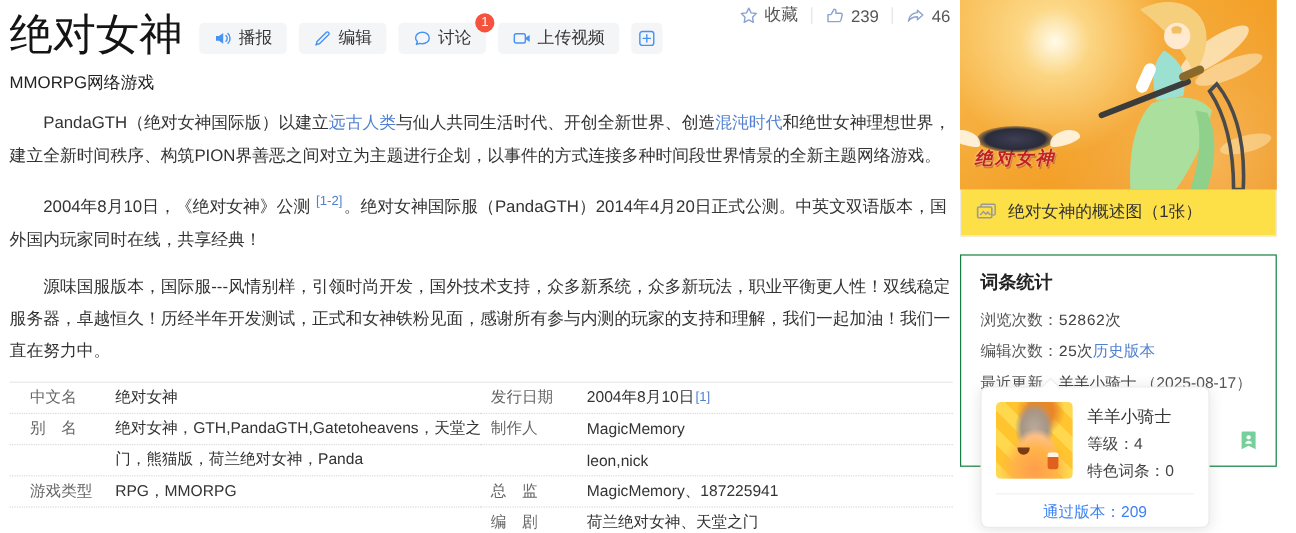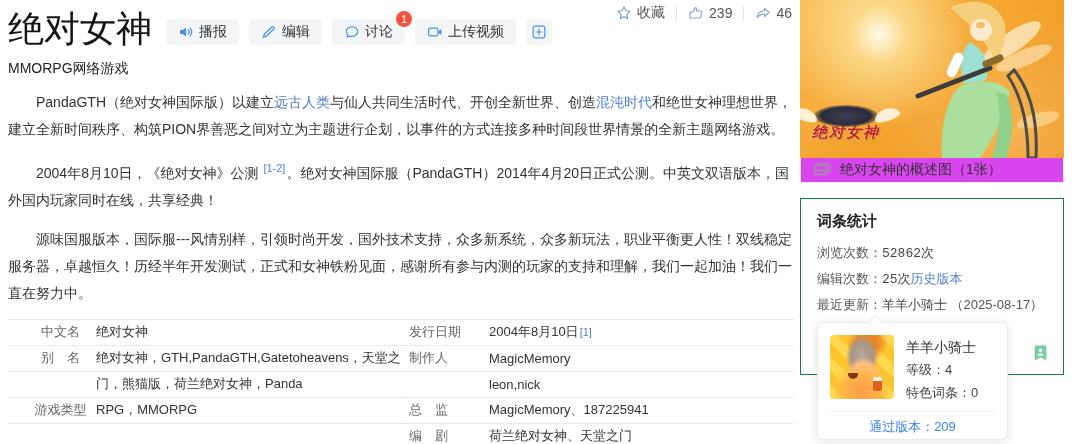--- a/index.html
+++ b/index.html
@@ -34,37 +34,37 @@
   
   .paras{margin-top:11px;}
   .paras p{margin:0 0 12px 0;font-size:14px;line-height:27px;color:#333;text-indent:2em;}
   a.link{color:var(--link-blue);text-decoration:none;cursor:pointer;}
   sup.ref{color:var(--link-blue);font-size:11px;cursor:pointer;margin:0 1px;}
   
   .infobox{border-top:1px solid #e8e8e8;display:flex;margin-top:1px;}
   .ib-col{width:50%;}
   .ib-row{display:flex;align-items:center;height:26px;border-bottom:1px dotted #d9d9d9;font-size:13px;overflow:hidden;white-space:nowrap;}
   .ib-label{width:88px;flex-shrink:0;color:#666;}
-  .ib-col-left .ib-label{padding-left:17px;text-align:center;}
+  .ib-col-left .ib-label{padding-left:17px;}
   .ib-col-right .ib-label{padding-left:8px;font-family:Liberation Mono, monospace;}
   .ib-value{color:#333;}
   
   .sidebar{position:absolute;left:800px;top:0;width:264px;}
   .hero{height:158px;position:relative;overflow:hidden;cursor:pointer;
     background:
       radial-gradient(circle at 30% 22%, rgba(255,255,242,.95) 0%, rgba(255,235,170,.65) 13%, rgba(255,195,90,0) 42%),
       radial-gradient(circle at 80% 85%, rgba(255,215,150,.45) 0%, rgba(255,195,90,0) 55%),
       linear-gradient(140deg,#f9bd53 0%,#f3a129 55%,#ec8f15 100%);}
   .hero-logo{position:absolute;left:12px;bottom:16px;display:flex;flex-direction:column;align-items:center;}
   .hero-logo .emblem{width:64px;height:22px;background:radial-gradient(ellipse at center,#3d3f52 0%,#2a2c3c 55%,rgba(42,44,60,0) 78%);border-radius:50%;position:relative;}
   .hero-logo .emblem::before,.hero-logo .emblem::after{content:"";position:absolute;top:4px;width:26px;height:12px;background:rgba(255,252,240,.85);border-radius:50% 50% 50% 50%/70% 70% 30% 30%;}
   .hero-logo .emblem::before{left:-22px;transform:rotate(18deg);}
   .hero-logo .emblem::after{right:-22px;transform:rotate(-18deg);}
   .hero-logo .logo-text{margin-top:-4px;font-size:15px;font-weight:700;font-style:italic;color:#c2211c;text-shadow:0 0 2px rgba(255,255,255,.9),1px 1px 0 rgba(120,0,0,.35);letter-spacing:2px;}
-  .caption{height:25px;border:1px solid #ececec;border-top:none;display:flex;align-items:center;gap:9px;padding:0 12px;font-size:14px;color:#333;cursor:pointer;background:#d946ef;}
+  .caption{height:39px;border:1px solid #ececec;border-top:none;display:flex;align-items:center;gap:9px;padding:0 12px;font-size:14px;color:#333;cursor:pointer;background:#fde047;}
   .caption svg{color:#9a9a9a;flex-shrink:0;}
   .stats{margin-top:15px;border:1px solid #15803d;height:177px;padding:13px 16px;position:relative;background:#fff;}
   .stats-title{font-size:15px;font-weight:700;color:#222;margin-bottom:9px;}
   .stat-row{font-size:13px;color:#555;line-height:25px;white-space:nowrap;}
   .stat-row .val{color:#444;font-family:Liberation Mono, monospace;}
   .green-cert{position:absolute;right:14px;bottom:11px;color:var(--green-badge);}
   
   .tooltip{position:absolute;left:817px;top:322px;width:191px;height:118px;background:#fff;border:1px solid #ebebeb;border-radius:6px;box-shadow:0 2px 12px rgba(0,0,0,.10);z-index:5;padding:12px 12px 0 12px;}
   .tooltip::before{content:"";position:absolute;top:-6px;left:52px;width:10px;height:10px;background:#fff;border-left:1px solid #ebebeb;border-top:1px solid #ebebeb;transform:rotate(45deg);}
   .tt-top{display:flex;gap:12px;}

